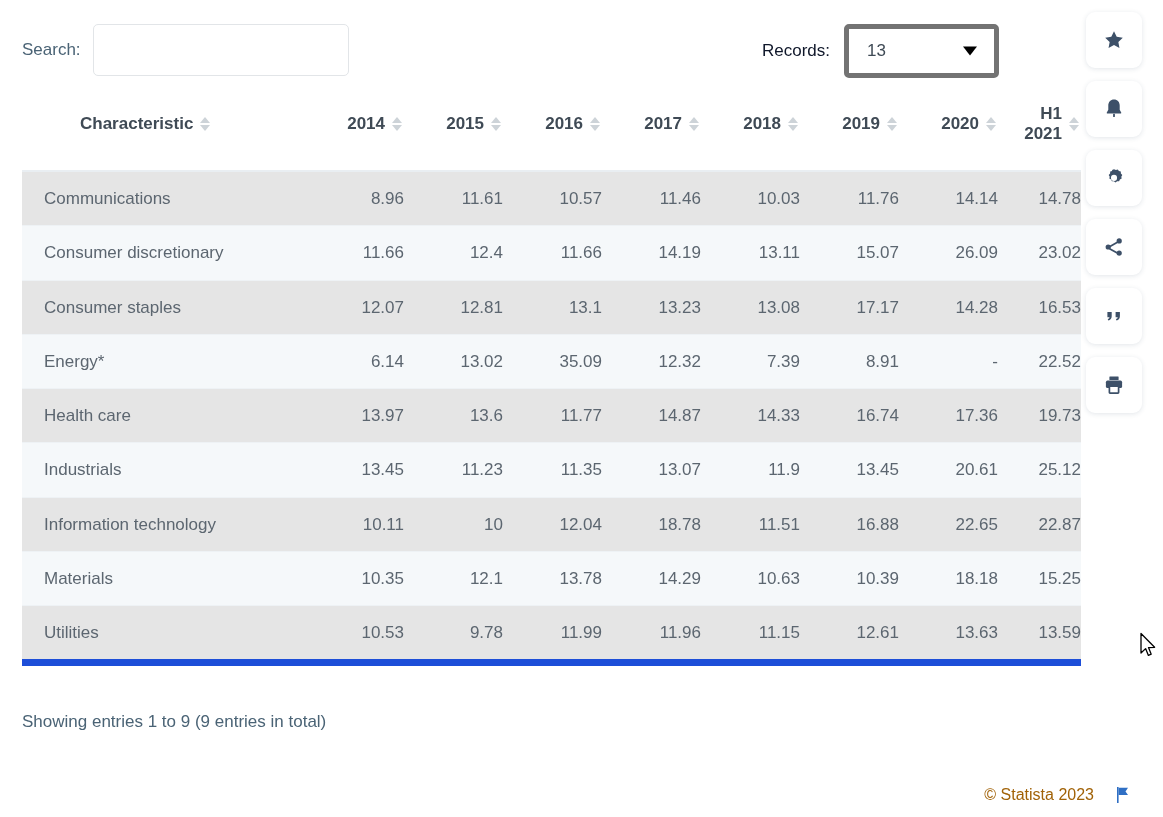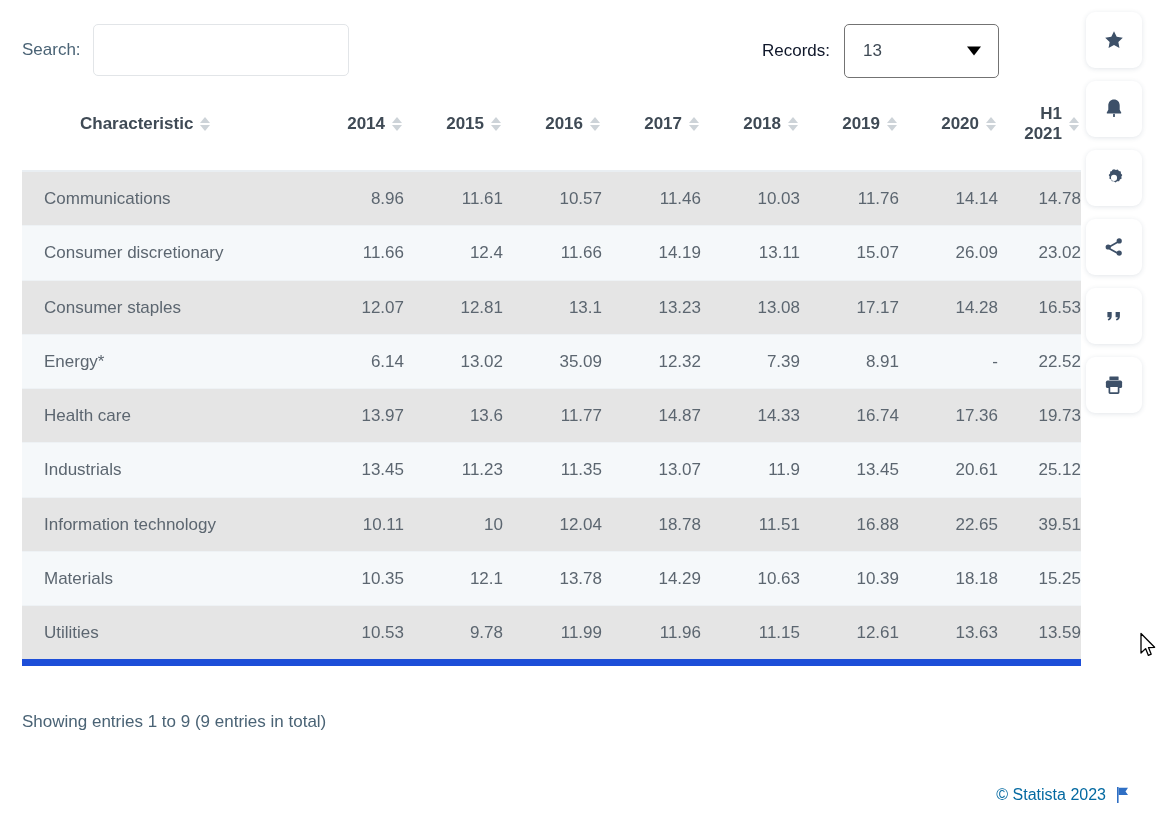--- a/index.html
+++ b/index.html
@@ -57,21 +57,21 @@
   .records-label {
     font-size: 17px;
     color: #0f172a;
     margin-right: 14px;
     white-space: nowrap;
   }
   .records-select {
     position: relative;
     width: 155px;
     height: 54px;
-    border: 1px solid #737373;
+    border: 5px solid #737373;
     border-radius: 5px;
     background: #fff;
     display: flex;
     align-items: center;
     padding: 0 18px;
   }
   .records-value {
     font-size: 17px;
     color: #3f4a55;
   }
@@ -155,23 +155,23 @@
     font-size: 17px;
     color: #4a6375;
   }
 
   
   .copyright {
     position: absolute;
     right: 22px; top: 786px;
     display: flex;
     align-items: center;
-    gap: 9px;
+    gap: 21px;
     font-size: 16px;
-    color: #0369a1;
+    color: #a16207;
   }
   .flag-icon { display: inline-block; width: 14px; height: 16px; }
 
   
   .toolbar {
     position: absolute;
     right: 9px; top: 12px;
     width: 56px;
     display: flex;
     flex-direction: column;
@@ -384,21 +384,21 @@
           </tr>
           <tr class="odd">
             <td class="char">Information technology</td>
             <td>10.11</td>
             <td>10</td>
             <td>12.04</td>
             <td>18.78</td>
             <td>11.51</td>
             <td>16.88</td>
             <td>22.65</td>
-            <td>39.51</td>
+            <td>22.87</td>
           </tr>
           <tr class="even">
             <td class="char">Materials</td>
             <td>10.35</td>
             <td>12.1</td>
             <td>13.78</td>
             <td>14.29</td>
             <td>10.63</td>
             <td>10.39</td>
             <td>18.18</td>

